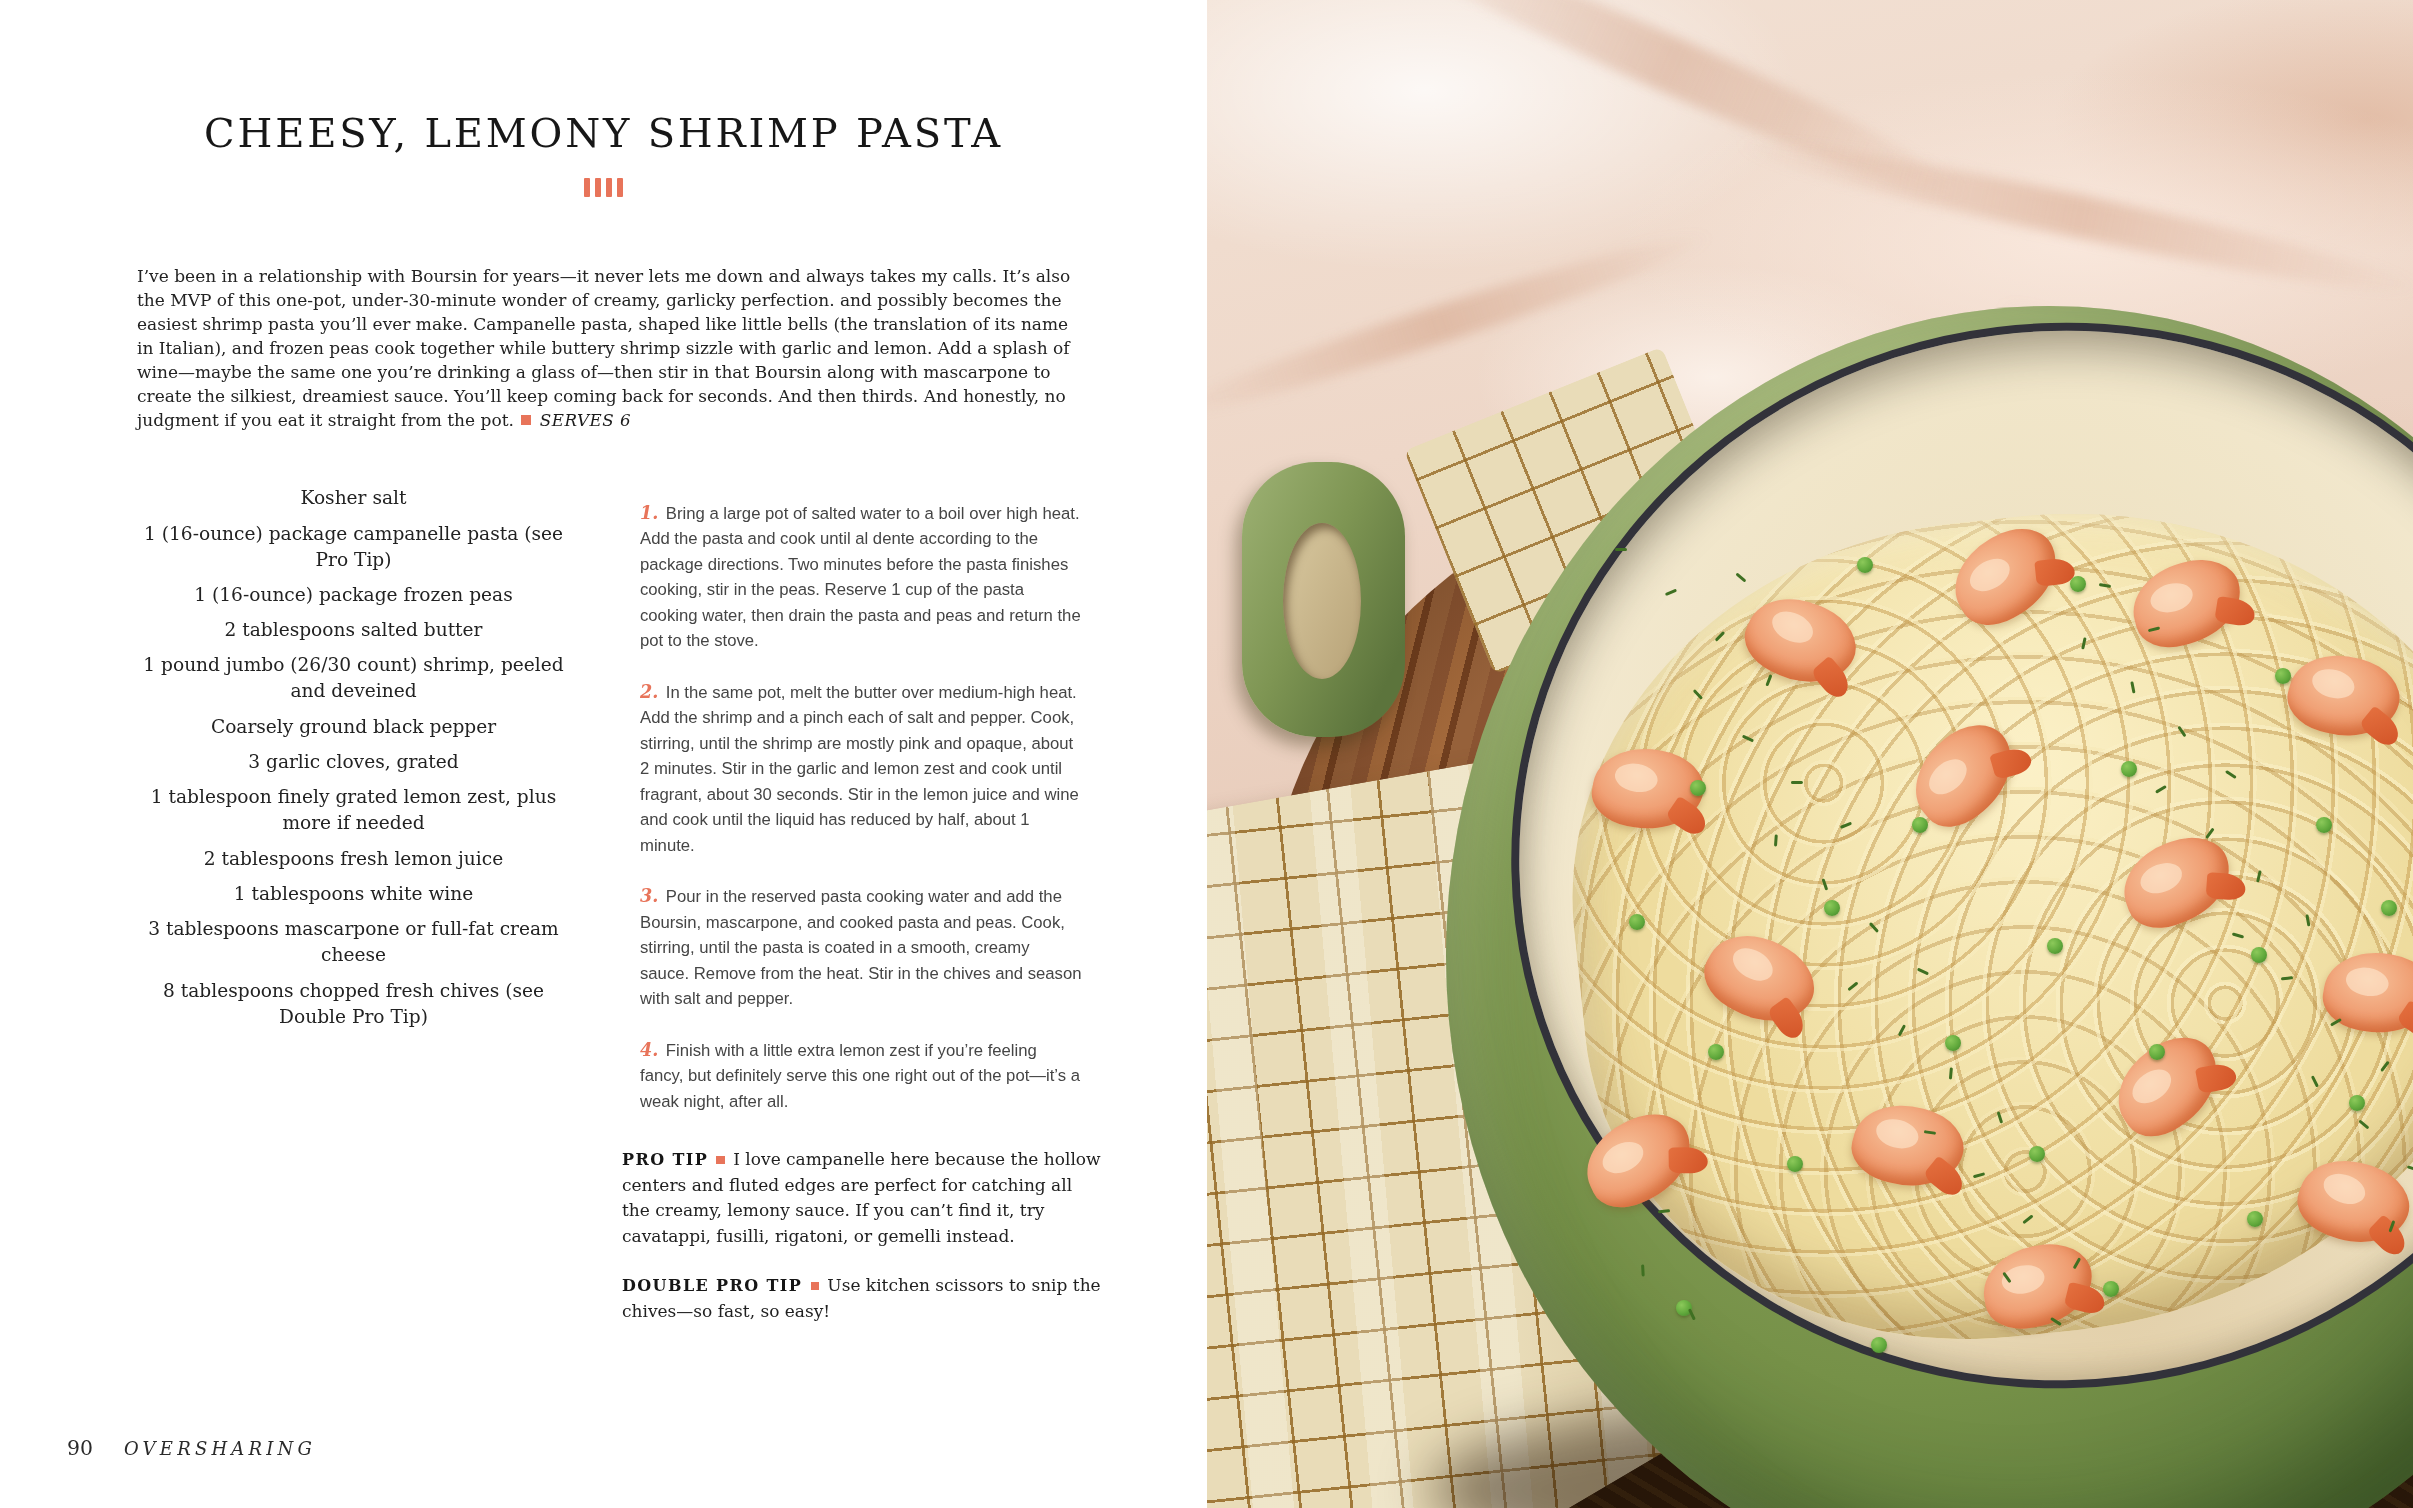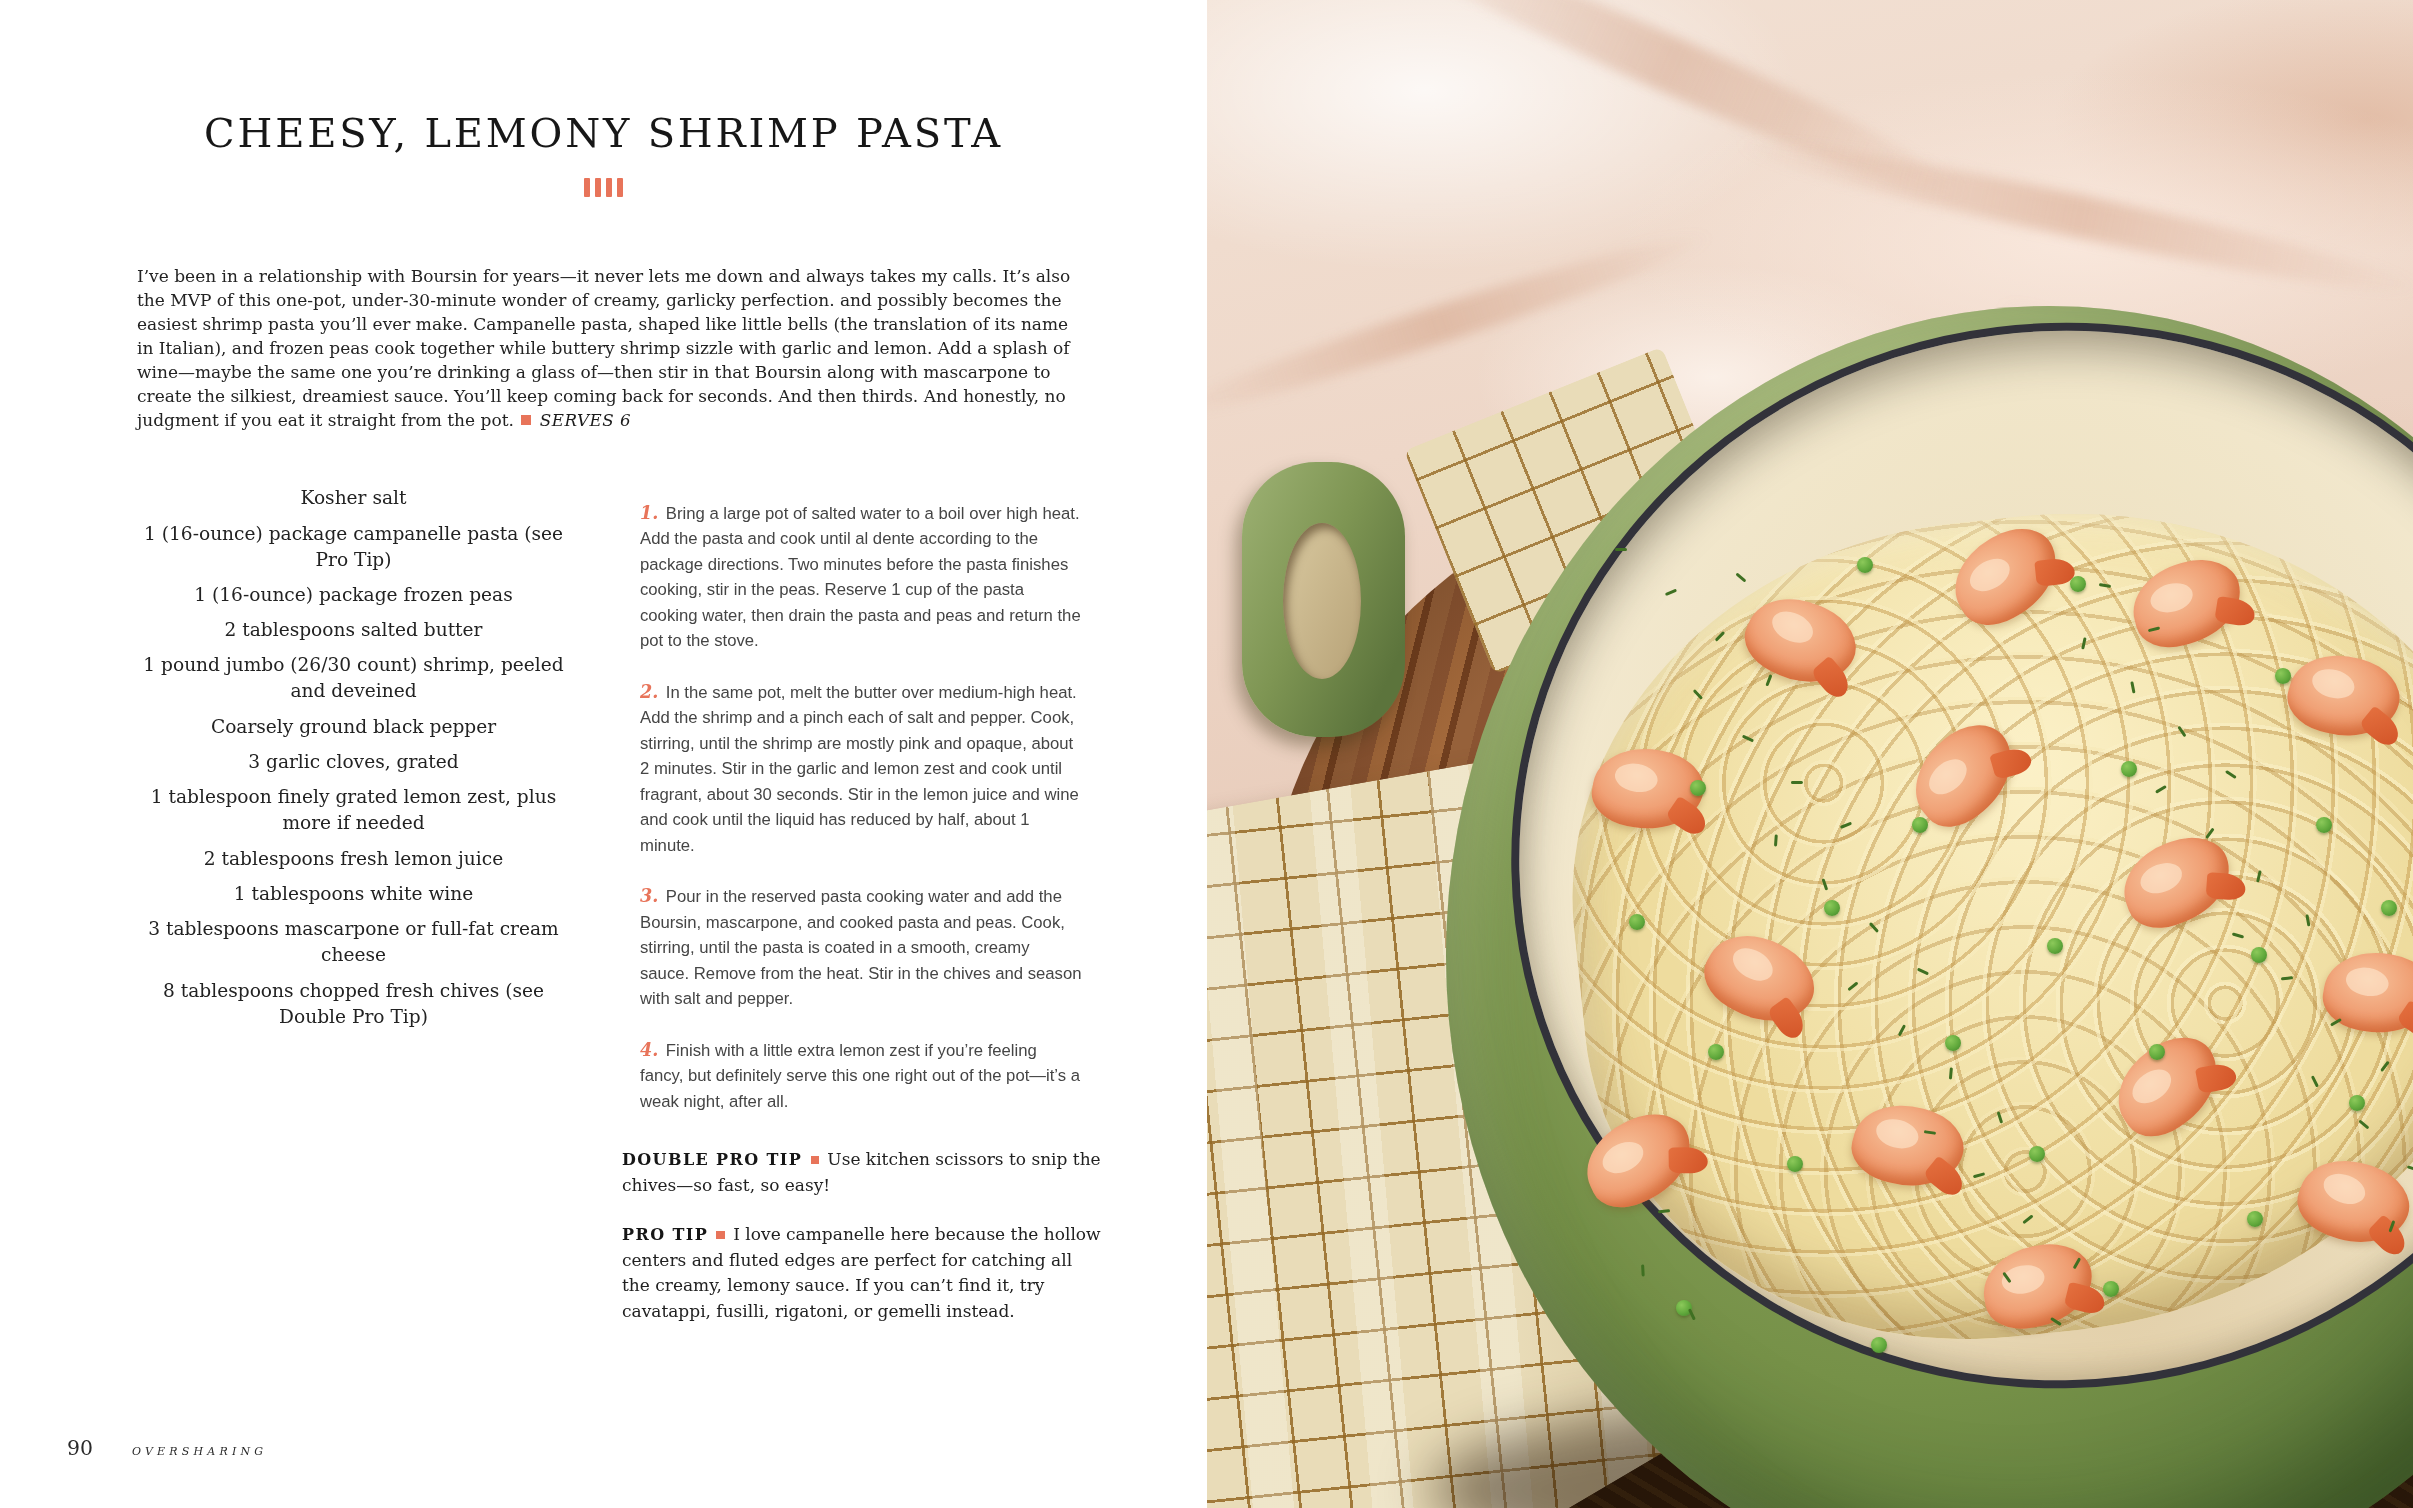--- a/index.html
+++ b/index.html
@@ -36,21 +36,21 @@
   .step-num{
     font-family:"DejaVu Serif", serif;font-style:italic;font-weight:bold;
     font-size:17.6px;color:var(--accent,#e8745a);margin-right:2.8px;
   }
   .tips{margin-top:33px;}
   .tip{margin:0 0 24px;font-size:17px;line-height:25.5px;color:#212121;}
   .tip strong{font-size:16px;letter-spacing:1.4px;color:#161616;}
   .tip .sq{width:8.4px;height:8.4px;margin:0 8.4px 0.9px 8.4px;}
   .page-footer{position:absolute;left:67px;bottom:48px;display:flex;align-items:baseline;}
   .pagenum{font-size:20.4px;color:#2a2a2a;}
-  .booktitle{margin-left:39px;font-size:11px;font-style:italic;letter-spacing:4.2px;color:#2a2a2a;}
+  .booktitle{margin-left:31px;font-size:18px;font-style:italic;letter-spacing:4.2px;color:#2a2a2a;}
 
   
   .photo{position:relative;width:1207px;height:1508px;flex:0 0 auto;overflow:hidden;
     background-color:#ecd3c3;
     background-image:
       radial-gradient(ellipse 576px 278px at 18% 6%, rgba(255,255,255,.8), transparent 65%),
       radial-gradient(ellipse 705px 260px at 72% 16%, rgba(250,233,222,.9), transparent 65%),
       radial-gradient(ellipse 399px 186px at 42% 25%, rgba(255,248,242,.75), transparent 60%),
       radial-gradient(ellipse 520px 223px at 96% 8%, rgba(216,166,137,.55), transparent 60%),
       radial-gradient(ellipse 650px 297px at 88% 38%, rgba(222,183,163,.6), transparent 62%),
@@ -201,23 +201,23 @@
 
             <li><span class="step-num">2.</span> <span>In the same pot, melt the butter over medium-high heat. Add the shrimp and a pinch each of salt and pepper. Cook, stirring, until the shrimp are mostly pink and opaque, about 2 minutes. Stir in the garlic and lemon zest and cook until fragrant, about 30 seconds. Stir in the lemon juice and wine and cook until the liquid has reduced by half, about 1 minute.</span></li>
 
             <li><span class="step-num">3.</span> <span>Pour in the reserved pasta cooking water and add the Boursin, mascarpone, and cooked pasta and peas. Cook, stirring, until the pasta is coated in a smooth, creamy sauce. Remove from the heat. Stir in the chives and season with salt and pepper.</span></li>
 
             <li><span class="step-num">4.</span> <span>Finish with a little extra lemon zest if you’re feeling fancy, but definitely serve this one right out of the pot—it’s a weak night, after all.</span></li>
           </ol>
 
         <div class="tips">
 
+            <p class="tip"><strong>PRO TIP</strong><span class="sq"></span><span>I love campanelle here because the hollow centers and fluted edges are perfect for catching all the creamy, lemony sauce. If you can’t find it, try cavatappi, fusilli, rigatoni, or gemelli instead.</span></p>
+
             <p class="tip"><strong>DOUBLE PRO TIP</strong><span class="sq"></span><span>Use kitchen scissors to snip the chives—so fast, so easy!</span></p>
-
-            <p class="tip"><strong>PRO TIP</strong><span class="sq"></span><span>I love campanelle here because the hollow centers and fluted edges are perfect for catching all the creamy, lemony sauce. If you can’t find it, try cavatappi, fusilli, rigatoni, or gemelli instead.</span></p>
           </div>
       </div>
     </div>
 
     <footer class="page-footer">
       <span class="pagenum">90</span>
       <span class="booktitle">OVERSHARING</span>
     </footer>
   </section>
 

